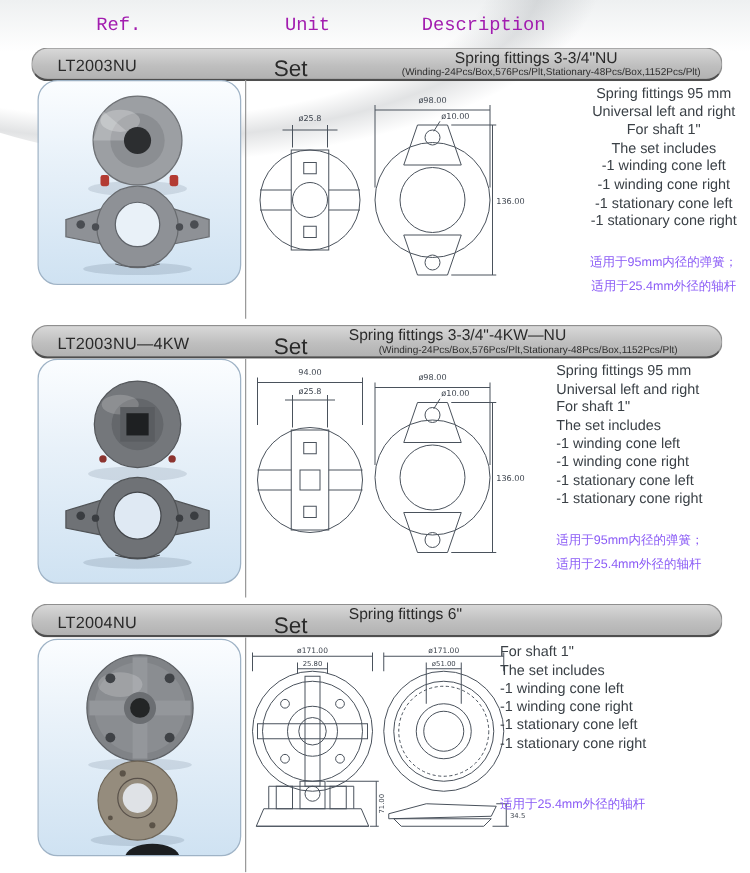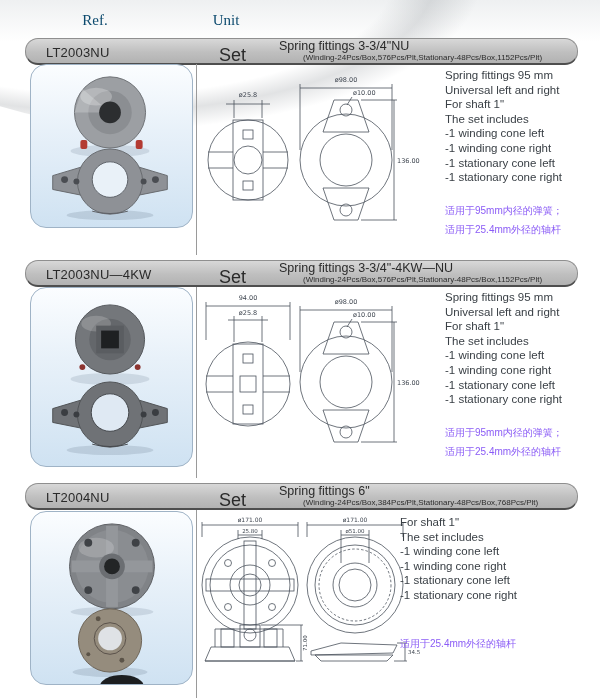--- a/index.html
+++ b/index.html
@@ -3,28 +3,28 @@
 <meta charset="utf-8">
 <style>
   html,body{margin:0;padding:0;background:#ffffff;}
   .page{position:relative;width:600px;height:698px;background:#ffffff;overflow:hidden;
         font-family:"Liberation Sans",sans-serif;}
   .topfade{position:absolute;top:0;left:0;width:600px;height:42px;
            background:linear-gradient(180deg,#eef0f1 0%,rgba(255,255,255,0) 100%);}
   .swoosh{position:absolute;top:-160px;left:-140px;width:620px;height:290px;border-radius:50%;
           background:radial-gradient(ellipse at 40% 48%, rgba(0,0,0,0) 54%,
                      rgba(120,126,132,0.22) 62%, rgba(0,0,0,0) 71%);}
-  .colhead{position:absolute;top:12px;font-family:Liberation Serif, serif;
-           font-size:15px;color:#0c4a6e;text-align:center;}
+  .colhead{position:absolute;top:12px;font-family:Liberation Mono, monospace;
+           font-size:15px;color:#a21caf;text-align:center;}
   .ch-ref{left:65px;width:60px;}
-  .ch-unit{left:196px;width:60px;}
+  .ch-unit{left:216px;width:60px;}
   .ch-desc{left:322px;width:130px;}
 
   .section{position:absolute;left:0;width:600px;}
-  .sec1{top:38px;height:217px;}
+  .sec1{top:38px;height:217px;text-align:center;}
   .sec2{top:260px;height:218px;}
   .sec3{top:483px;height:186px;}
 
   .bar{position:absolute;left:25px;top:0;width:553px;height:27px;border-radius:13px;
        background:linear-gradient(180deg,#d8d8d8 0%,#bfbfbf 55%,#b2b2b2 100%);
        border:1px solid #8f8f8f;border-bottom:2px solid #4e4e4e;box-sizing:border-box;}
   .bar .ref{position:absolute;left:20px;top:6px;font-size:13px;color:#2a2a2a;letter-spacing:.2px;}
   .bar .unit{position:absolute;left:193px;top:6px;font-size:18px;color:#2a2a2a;}
   .titleblock{position:absolute;left:253px;top:1px;width:300px;}
   .t1{font-size:12.5px;line-height:13px;color:#2a2a2a;white-space:nowrap;}
@@ -59,20 +59,21 @@
 </style>
 </head>
 <body>
 
 <div class="page">
   <div class="topfade"></div>
   <div class="swoosh"></div>
 
   <div class="colhead ch-ref">Ref.</div>
   <div class="colhead ch-unit">Unit</div>
+  <div class="colhead ch-desc">Description</div>
 
   <div class="section sec1">
     <div class="bar">
       <span class="ref">LT2003NU</span>
       <span class="unit">Set</span>
       <div class="titleblock">
         <div class="t1">Spring fittings 3-3/4"NU</div>
         <div class="t2">(Winding-24Pcs/Box,576Pcs/Plt,Stationary-48Pcs/Box,1152Pcs/Plt)</div>
       </div>
     </div>
@@ -248,21 +249,20 @@
       </div>
     </div>
   </div>
 
   <div class="section sec3">
     <div class="bar">
       <span class="ref">LT2004NU</span>
       <span class="unit">Set</span>
       <div class="titleblock">
         <div class="t1">Spring fittings 6"</div>
-        <div class="t2">(Winding-24Pcs/Box,384Pcs/Plt,Stationary-48Pcs/Box,768Pcs/Plt)</div>
       </div>
     </div>
     <div class="vline"></div>
 
     <div class="panel">
       <svg viewBox="0 0 163 174">
         <g>
           <ellipse cx="82" cy="101" rx="42" ry="5" fill="rgba(60,80,100,0.14)"></ellipse>
           <circle cx="82" cy="55" r="43" fill="#808387" stroke="#5d6064"></circle>
           <circle cx="82" cy="55" r="37" fill="#8a8d91"></circle>

